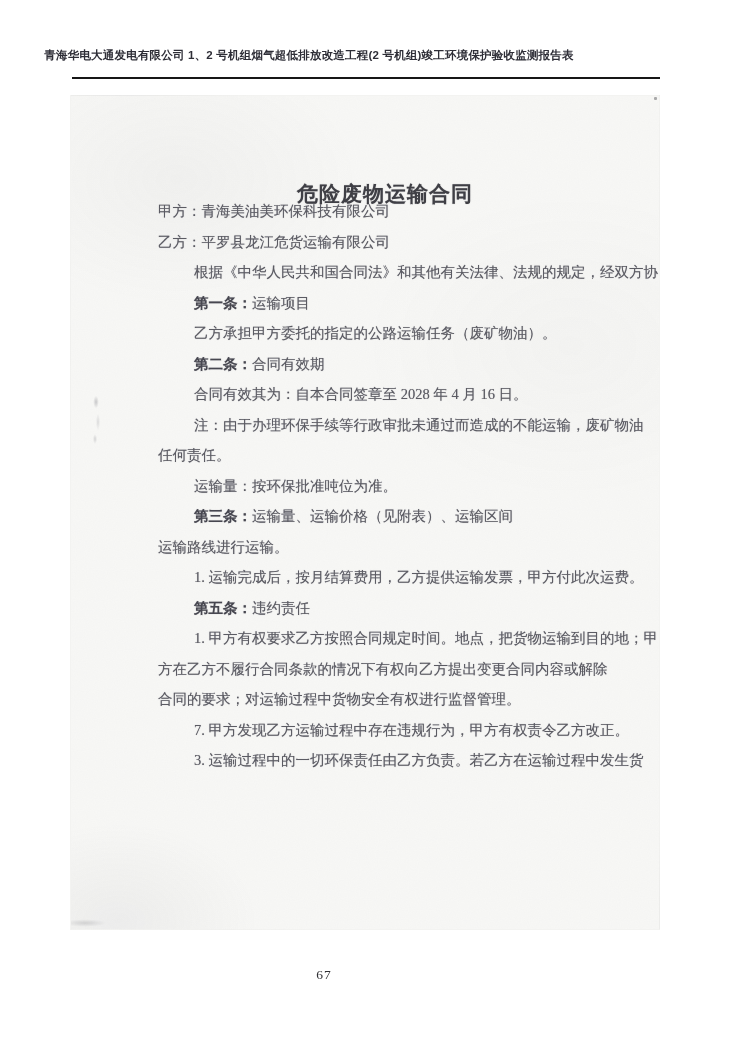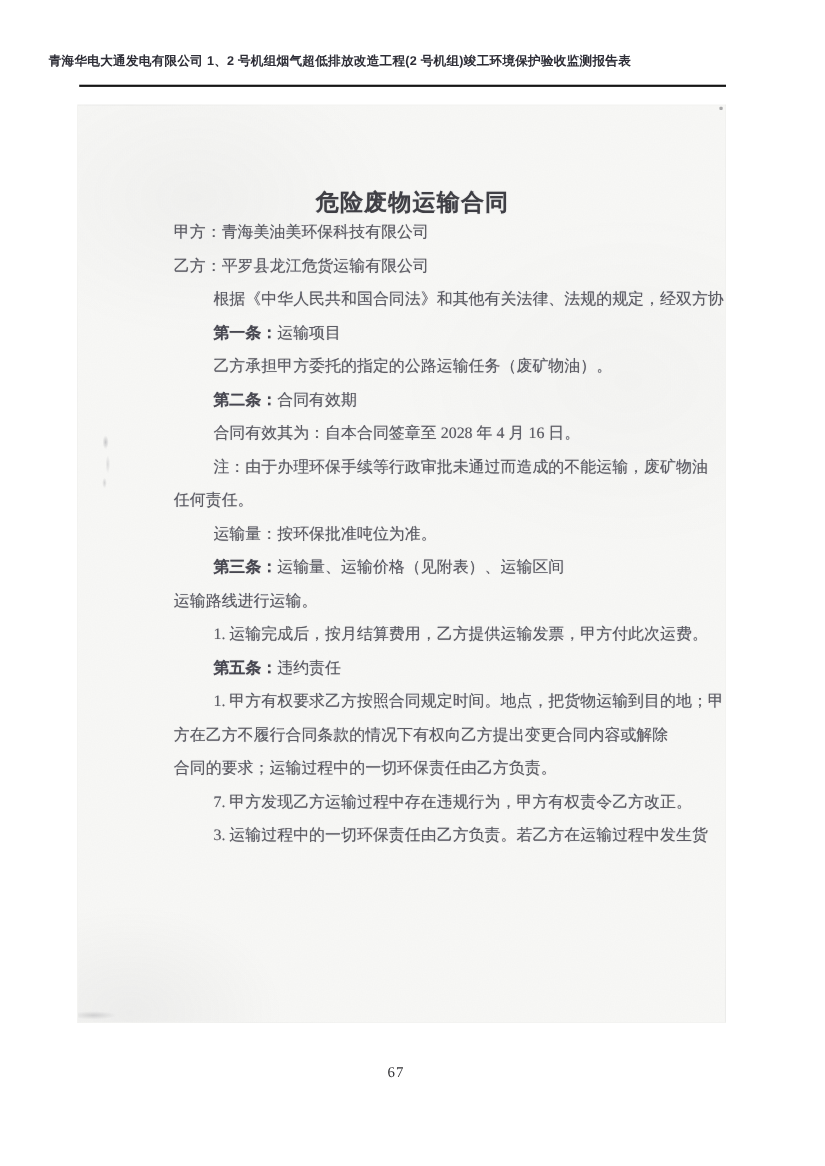--- a/index.html
+++ b/index.html
@@ -31,21 +31,21 @@
     background-image:
       radial-gradient(260px 180px at 18% 10%, rgba(120,120,125,0.05), rgba(0,0,0,0) 70%),
       radial-gradient(200px 140px at 8% 99%, rgba(110,110,115,0.07), rgba(0,0,0,0) 70%),
       radial-gradient(300px 220px at 85% 30%, rgba(130,130,135,0.03), rgba(0,0,0,0) 70%);
     border:1px solid rgba(0,0,0,0.02);
     box-sizing:border-box;
   }
   .paper-noise{position:absolute;inset:0;width:100%;height:100%;pointer-events:none;}
 
   .contract-title{
-    position:absolute;top:72px;left:0;width:100%;margin:2px;
+    position:absolute;top:72px;left:0;width:100%;margin:12px;
     text-align:center;transform:translateX(8px);
     font-size:21px;font-weight:bold;color:#3f3f45;
     text-shadow:0 0 1px rgba(70,70,80,0.45);
     letter-spacing:1px;
   }
   .contract-body{
     position:absolute;top:100px;left:0;width:100%;
   }
   .line{
     margin:0;height:30.5px;line-height:30.5px;
@@ -68,21 +68,21 @@
       radial-gradient(3px 7px at 6px 45px, rgba(120,120,128,.28), rgba(0,0,0,0) 70%);
   }
   .artifact-bottom-smear{
     left:0;bottom:2px;width:46px;height:8px;
     background:radial-gradient(28px 5px at 14px 4px, rgba(120,120,126,.25), rgba(0,0,0,0) 75%);
   }
 
   
   .page-number{
     position:absolute;top:967px;left:0;width:648px;
-    text-align:center;font-size:13.5px;color:#2f2f33;letter-spacing:1px;padding-left:36px;
+    text-align:center;font-size:13.5px;color:#2f2f33;letter-spacing:1px;
   }
 </style>
 </head>
 <body>
 
 <div class="report-page">
 
   <div class="page-header-text">青海华电大通发电有限公司 1、2 号机组烟气超低排放改造工程(2 号机组)竣工环境保护验收监测报告表</div>
   <div class="header-rule"></div>
 
@@ -108,21 +108,21 @@
       <p class="line l1"><span class="lead"></span><span>合同有效其为：自本合同签章至 2028 年 4 月 16 日。</span></p>
       <p class="line l1"><span class="lead"></span><span>注：由于办理环保手续等行政审批未通过而造成的不能运输，废矿物油</span></p>
       <p class="line l0"><span class="lead"></span><span>任何责任。</span></p>
       <p class="line l1"><span class="lead"></span><span>运输量：按环保批准吨位为准。</span></p>
       <p class="line l1"><span class="lead">第三条：</span><span>运输量、运输价格（见附表）、运输区间</span></p>
       <p class="line l0"><span class="lead"></span><span>运输路线进行运输。</span></p>
       <p class="line l1"><span class="lead"></span><span>1. 运输完成后，按月结算费用，乙方提供运输发票，甲方付此次运费。</span></p>
       <p class="line l1"><span class="lead">第五条：</span><span>违约责任</span></p>
       <p class="line l1"><span class="lead"></span><span>1. 甲方有权要求乙方按照合同规定时间。地点，把货物运输到目的地；甲</span></p>
       <p class="line l0"><span class="lead"></span><span>方在乙方不履行合同条款的情况下有权向乙方提出变更合同内容或解除</span></p>
-      <p class="line l0"><span class="lead"></span><span>合同的要求；运输过程中的一切环保责任由乙方负责。</span></p>
+      <p class="line l0"><span class="lead"></span><span>合同的要求；对运输过程中货物安全有权进行监督管理。</span></p>
       <p class="line l1"><span class="lead"></span><span>7. 甲方发现乙方运输过程中存在违规行为，甲方有权责令乙方改正。</span></p>
       <p class="line l1"><span class="lead"></span><span>3. 运输过程中的一切环保责任由乙方负责。若乙方在运输过程中发生货</span></p>
     </div>
 
     <div class="artifact artifact-corner-dot"></div>
     <div class="artifact artifact-left-smudge"></div>
     <div class="artifact artifact-bottom-smear"></div>
   </div>
 
   <div class="page-number">67</div>

